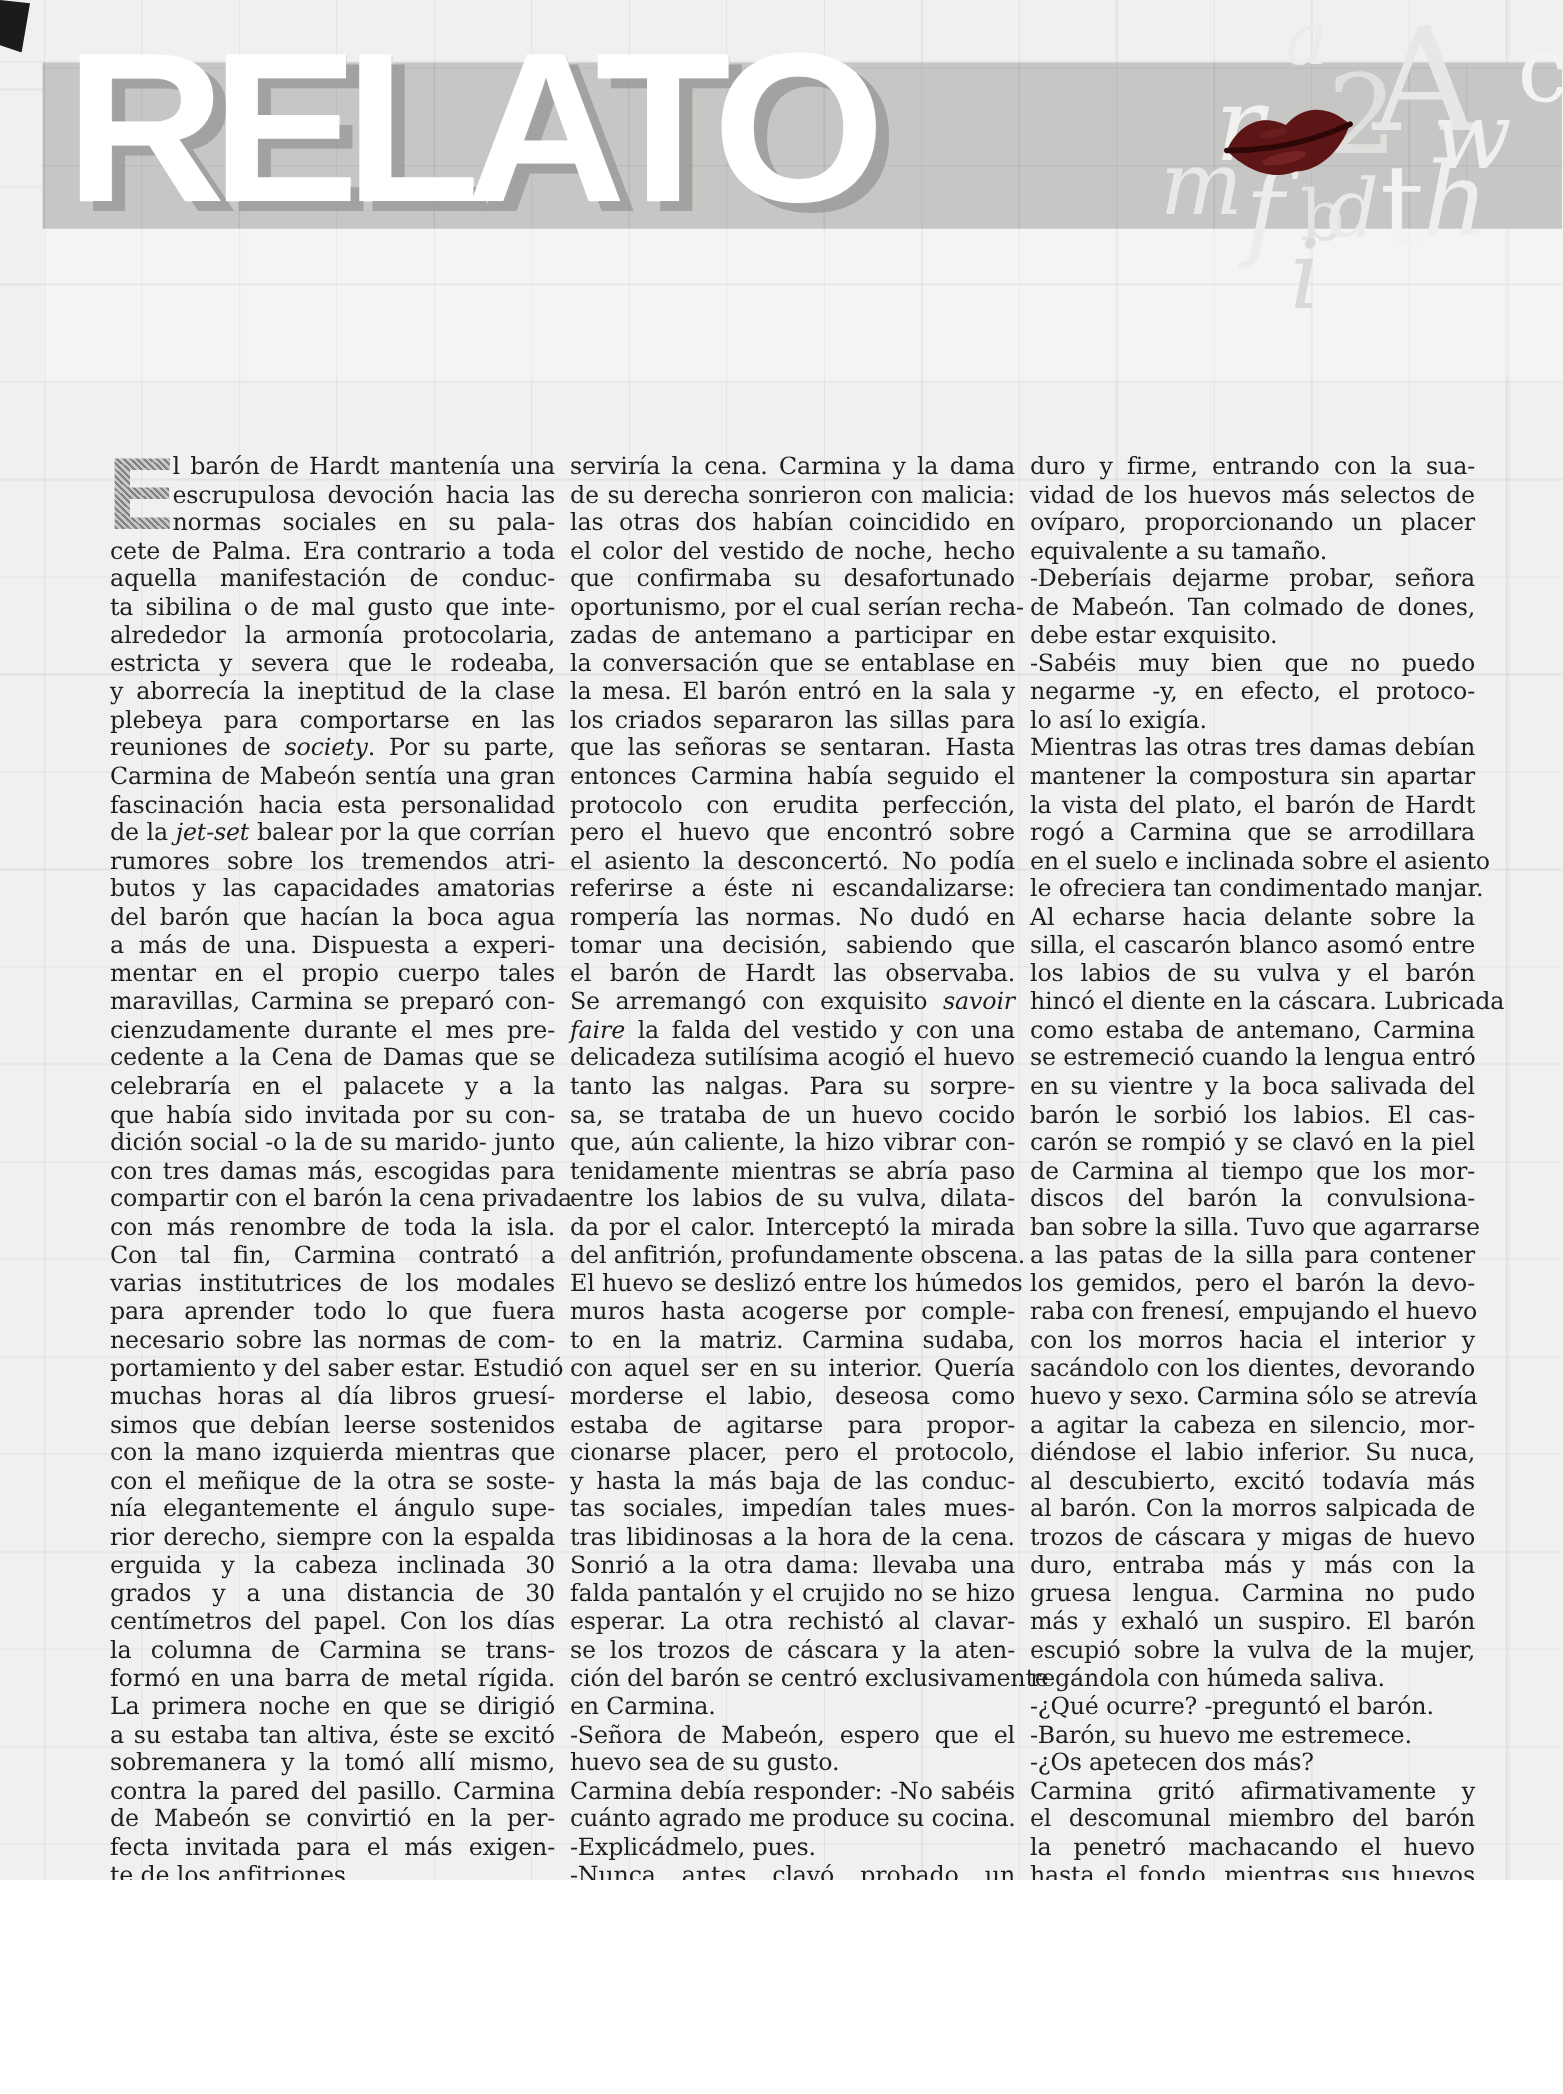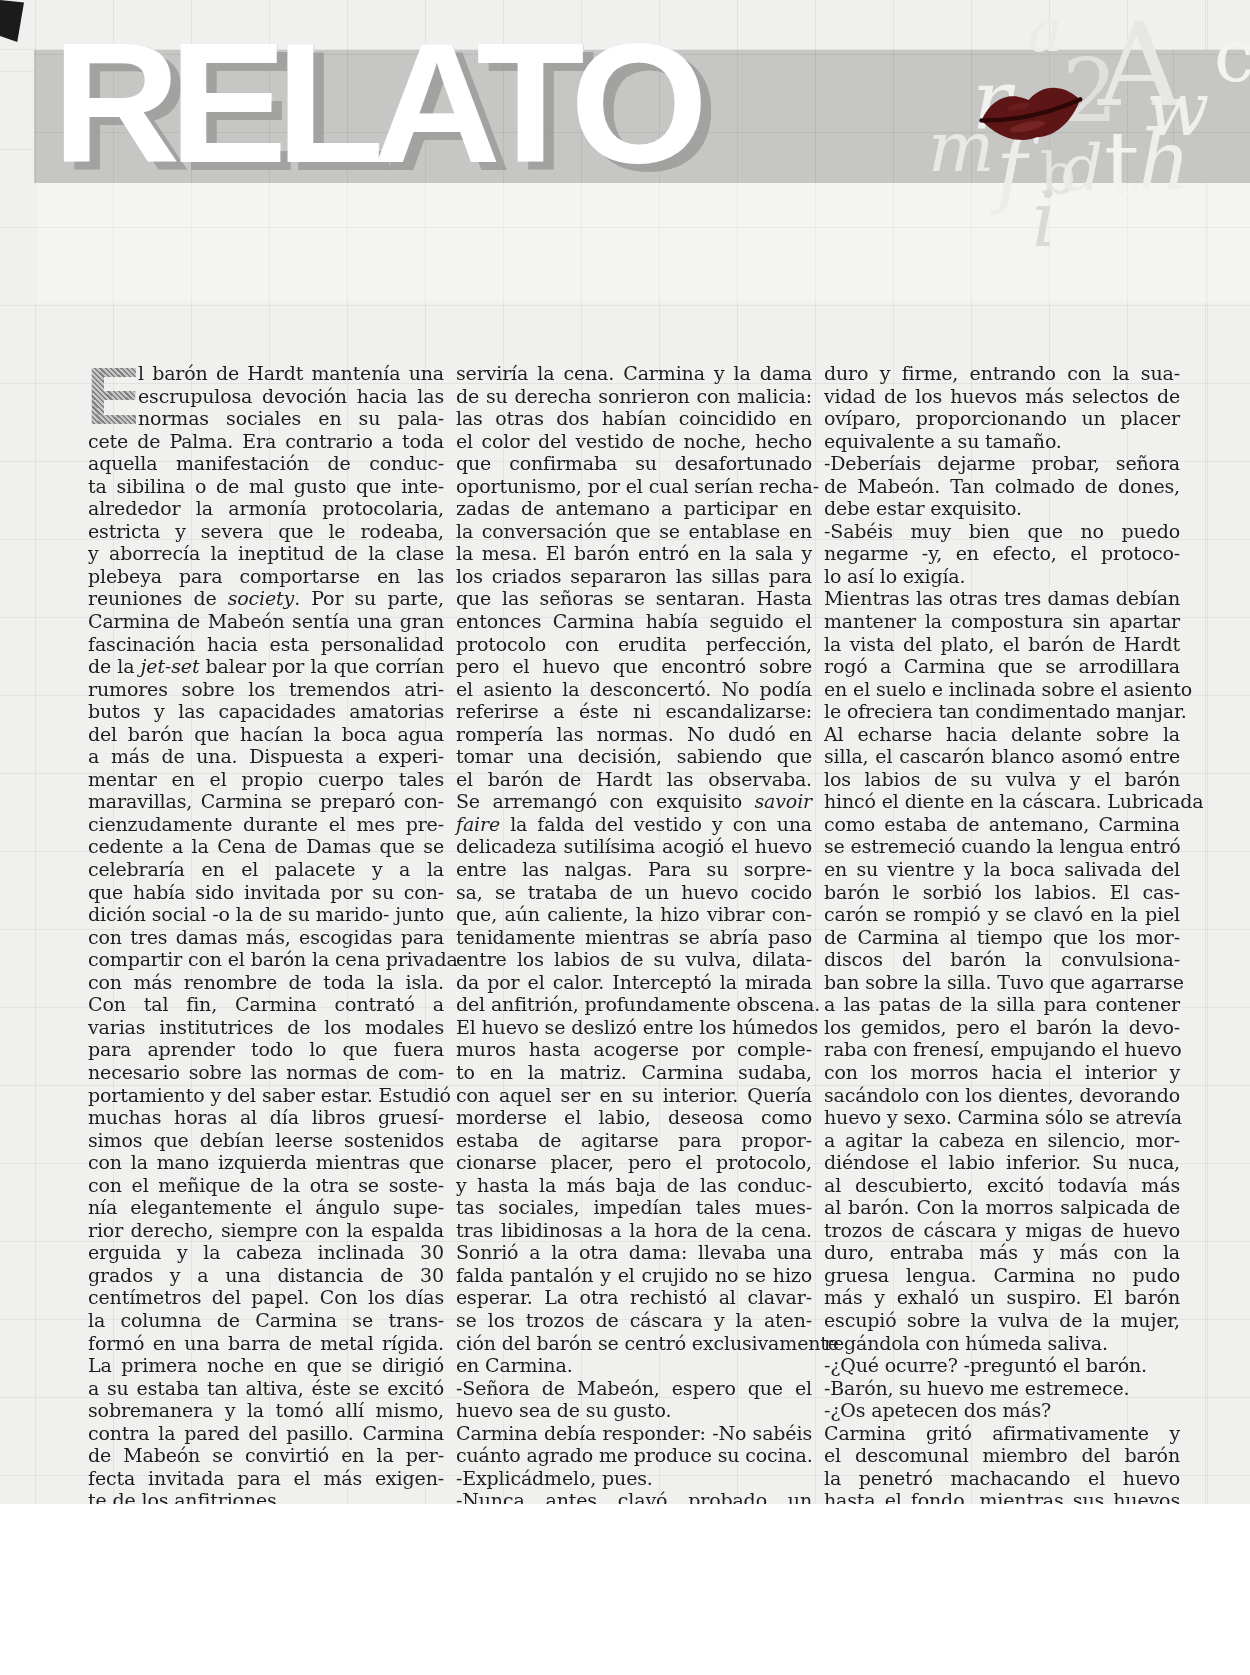--- a/index.html
+++ b/index.html
@@ -216,21 +216,21 @@
           <div class="line"><span>protocolo con erudita perfección,</span></div>
           <div class="line"><span>pero el huevo que encontró sobre</span></div>
           <div class="line"><span>el asiento la desconcertó. No podía</span></div>
           <div class="line"><span>referirse a éste ni escandalizarse:</span></div>
           <div class="line"><span>rompería las normas. No dudó en</span></div>
           <div class="line"><span>tomar una decisión, sabiendo que</span></div>
           <div class="line"><span>el barón de Hardt las observaba.</span></div>
           <div class="line"><span>Se arremangó con exquisito </span><i>savoir</i><span></span></div>
           <div class="line"><span></span><i>faire</i><span> la falda del vestido y con una</span></div>
           <div class="line"><span>delicadeza sutilísima acogió el huevo</span></div>
-          <div class="line"><span>entre las nalgas. Para su sorpre-</span></div>
+          <div class="line"><span>tanto las nalgas. Para su sorpre-</span></div>
           <div class="line"><span>sa, se trataba de un huevo cocido</span></div>
           <div class="line"><span>que, aún caliente, la hizo vibrar con-</span></div>
           <div class="line"><span>tenidamente mientras se abría paso</span></div>
           <div class="line"><span>entre los labios de su vulva, dilata-</span></div>
           <div class="line"><span>da por el calor. Interceptó la mirada</span></div>
           <div class="line"><span>del anfitrión, profundamente obscena.</span></div>
           <div class="line"><span>El huevo se deslizó entre los húmedos</span></div>
           <div class="line"><span>muros hasta acogerse por comple-</span></div>
           <div class="line"><span>to en la matriz. Carmina sudaba,</span></div>
           <div class="line"><span>con aquel ser en su interior. Quería</span></div>

